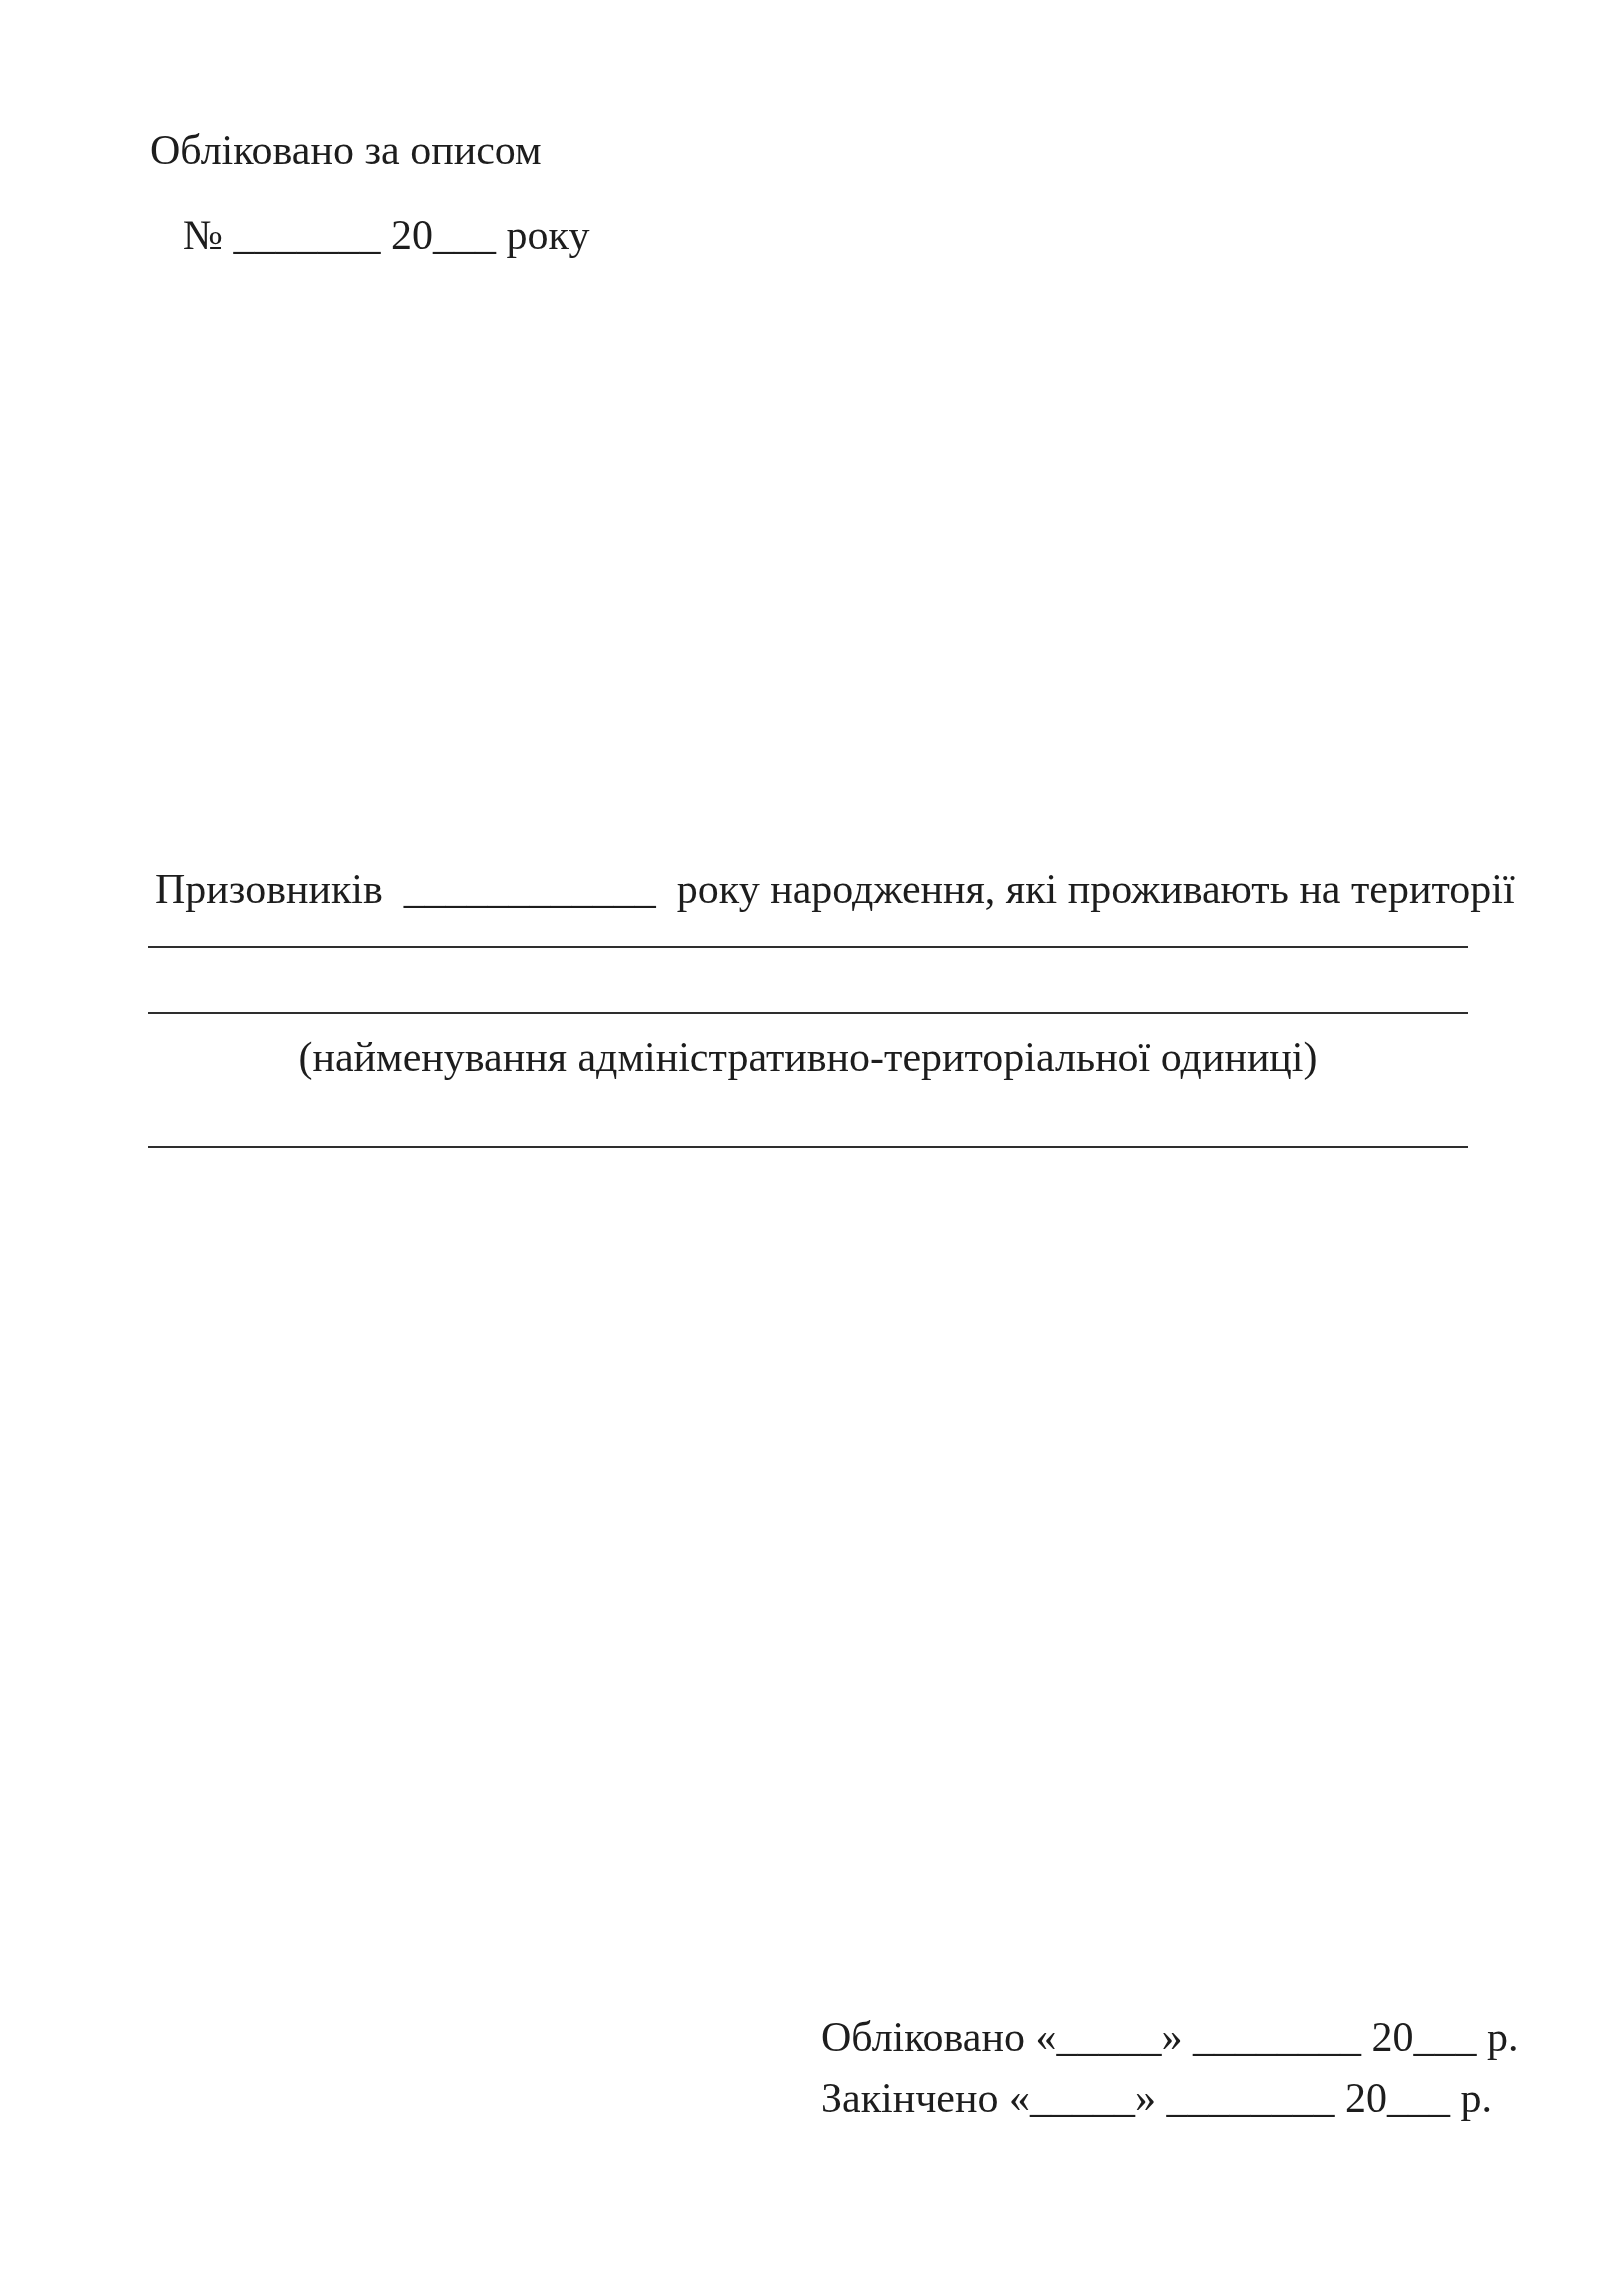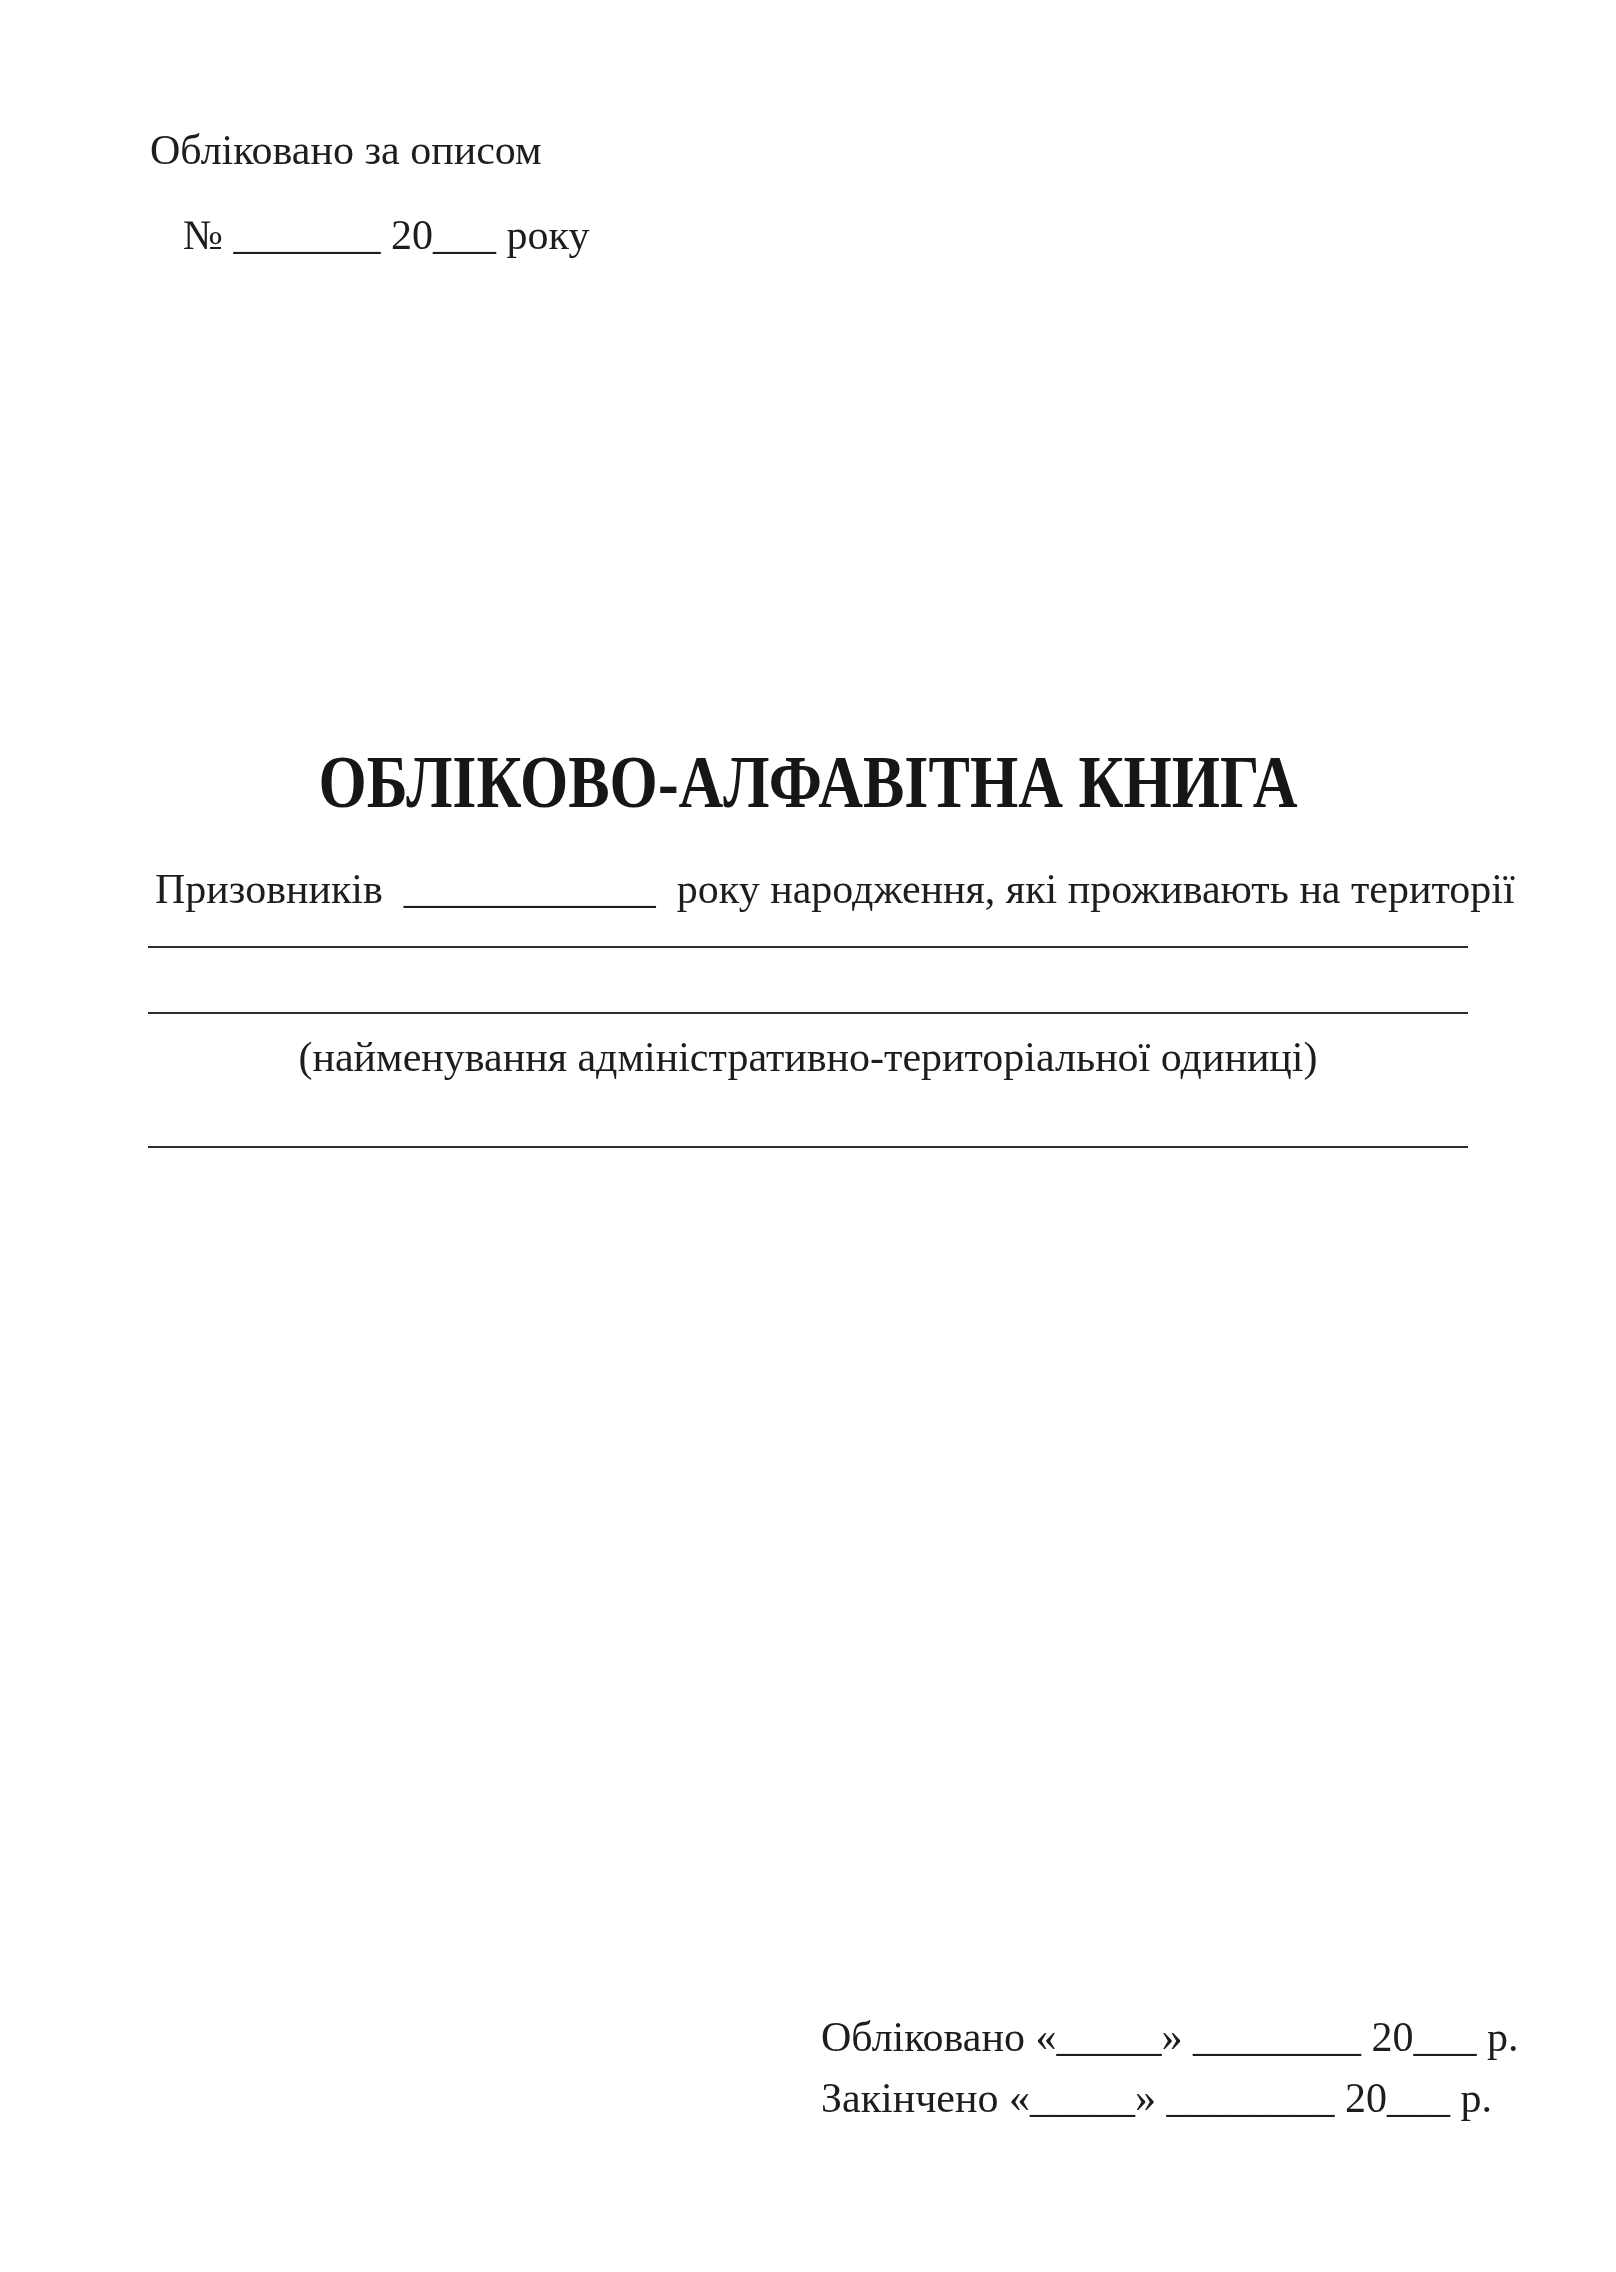--- a/index.html
+++ b/index.html
@@ -71,21 +71,20 @@
 </style>
 </head>
 <body>
 
 <div class="page">
 
   <div class="textline reg-line1">Обліковано за описом</div>
 
   <div class="textline reg-line2">№ _______ 20___ року</div>
 
-  <h1 class="title"><span class="title-inner">ОБЛІКОВО-АЛФАВІТНА КНИГА</span></h1>
 
   <div class="textline subtitle">Призовників  ____________  року народження, які проживають на території</div>
 
   <div class="rule rule1"></div>
   <div class="rule rule2"></div>
 
   <div class="textline caption">(найменування адміністративно-територіальної одиниці)</div>
 
   <div class="rule rule3"></div>
 

